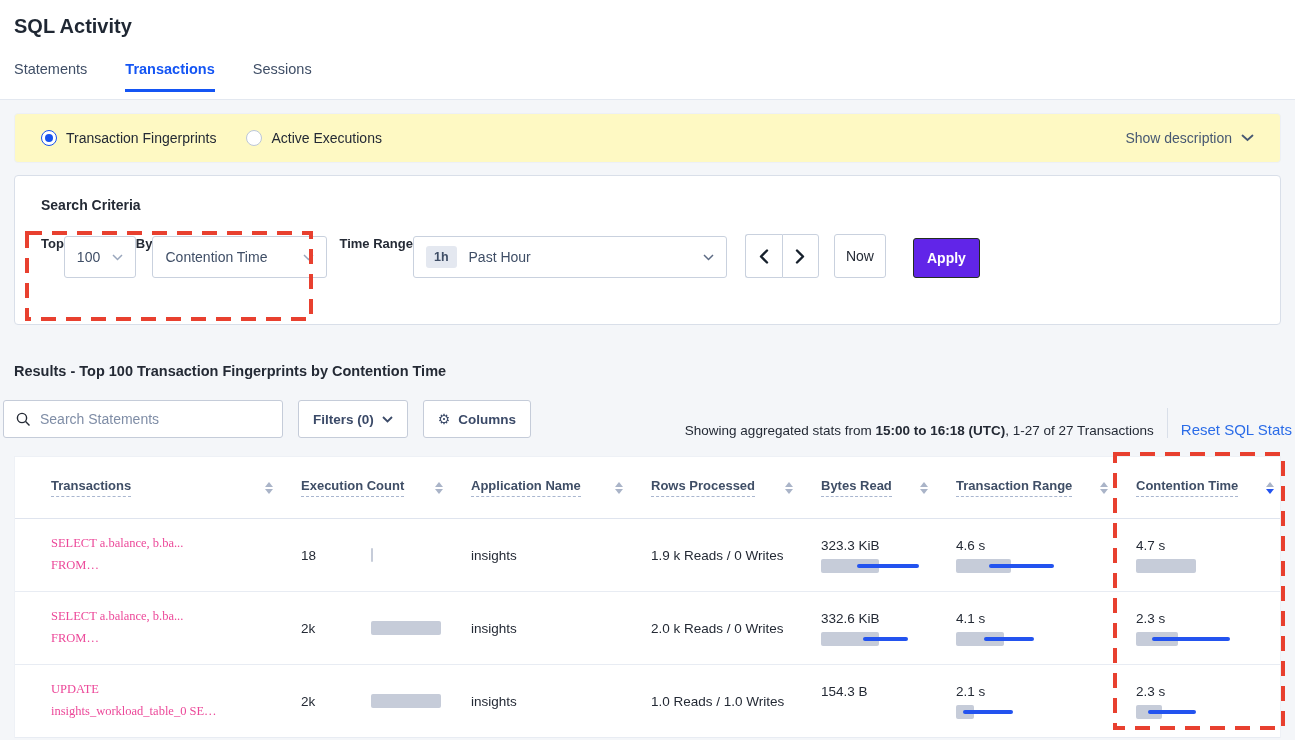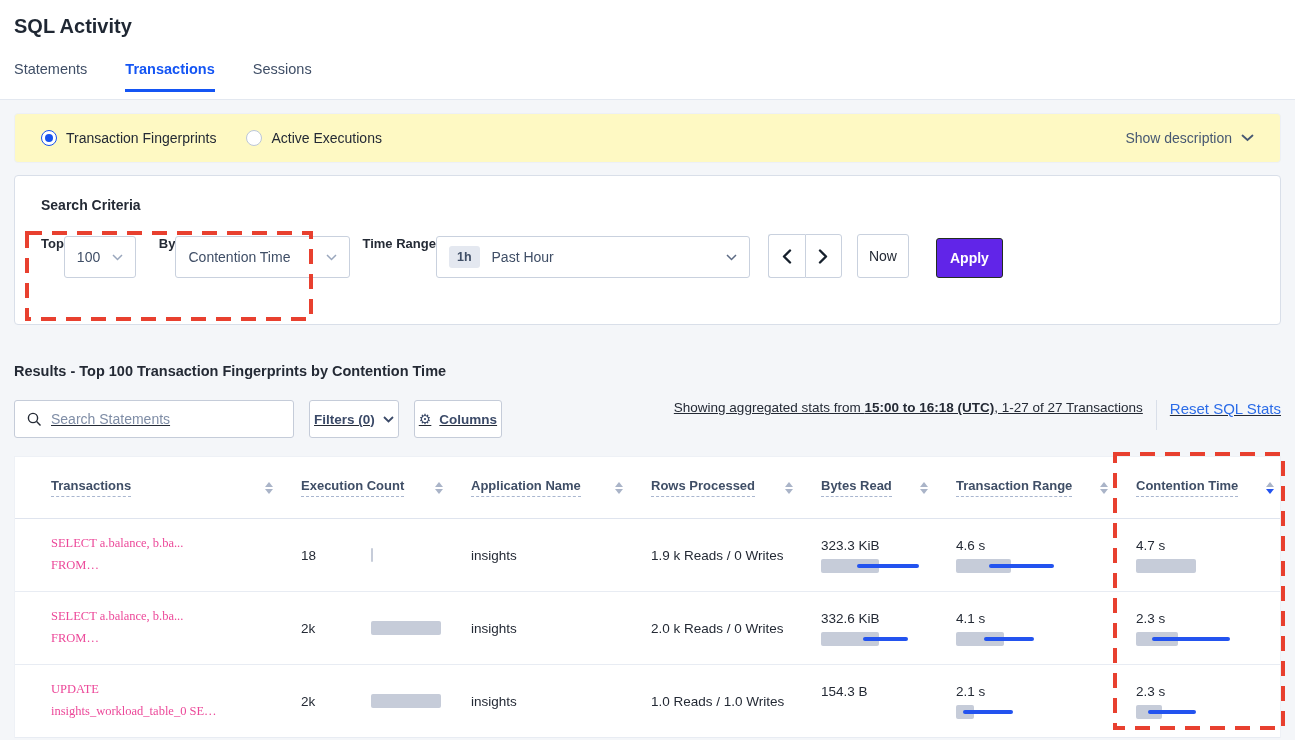--- a/index.html
+++ b/index.html
@@ -31,40 +31,40 @@
   .crit-title { font-size:14px; font-weight:700; color:#242a35; }
   .crit-row { display:flex; margin-top:21px; align-items:flex-end; }
   .field { display:flex; flex-direction:row; }
   .field-label { font-size:13px; font-weight:700; color:#242a35; margin-bottom:7px; }
   .select { height:42px; border:1px solid #c9d1de; border-radius:3px; background:#fff;
             display:flex; align-items:center; padding:0 12px; font-size:14px; color:#3f4e66; cursor:pointer; }
   .select .val { flex:1; }
   .sel-top { width:72px; }
   .sel-by { width:175px; }
   .sel-time { width:314px; }
-  .gap-by { margin-left:23px; }
+  .gap-by { }
   .gap-time { margin-left:12px; }
   .badge-1h { background:#e4e8f0; color:#3f4e66; font-weight:700; font-size:12.5px; border-radius:3px; padding:4px 8px; margin-right:12px; }
   .nav-group { display:flex; margin-left:18px; }
   .nav-btn { width:37px; height:44px; background:#fff; border:1px solid #c9d1de; display:flex; align-items:center; justify-content:center; cursor:pointer; }
   .nav-btn.prev { border-radius:3px 0 0 3px; border-right:none; }
   .nav-btn.next { border-radius:0 3px 3px 0; }
   .now-btn { margin-left:15px; width:52px; height:44px; background:#fff; border:1px solid #c9d1de; border-radius:3px;
              font-size:14px; color:#242a35; display:flex; align-items:center; justify-content:center; cursor:pointer; }
   .apply-btn { margin-left:27px; width:67px; height:40px; background:#6125e8; border:1px solid #232d21; border-radius:3px;
                color:#fff; font-size:14px; font-weight:700; display:flex; align-items:center; justify-content:center; cursor:pointer; }
   
   .results-heading { margin:38px 14px 0; font-size:14.5px; font-weight:700; color:#242a35; }
-  .toolbar { margin:21px 14px 0; display:flex; align-items:flex-start;text-decoration:underline; }
+  .toolbar { margin:21px 3px 0; display:flex; align-items:flex-end; }
   .search-box { width:280px; height:38px; background:#fff; border:1px solid #c5ccd9; border-radius:3px;
                 display:flex; align-items:center; padding:0 12px; gap:9px; }
   .search-box input { border:none; outline:none; flex:1; font-size:14px; color:#242a35; font-family:"Liberation Sans", sans-serif; }
   .search-box input::placeholder { color:#7f8da6; }
   .tool-btn { margin-left:15px; height:38px; background:#fff; border:1px solid #c5ccd9; border-radius:3px;
-              display:flex; align-items:center; gap:8px; padding:0 4px; font-size:13.5px; font-weight:700; color:#3b4a68; cursor:pointer; }
+              display:flex; align-items:center; gap:8px; padding:0 14px; font-size:13.5px; font-weight:700; color:#3b4a68; cursor:pointer; }
   .gear { font-family:"DejaVu Sans", sans-serif; font-size:14px; color:#3b4a68; }
   .showing { margin-left:auto; font-size:13.5px; color:#242a35; white-space:nowrap; }
   .showing b { font-weight:700; }
   .vdiv { width:1px; height:30px; background:#d9dfe9; margin:0 13px; }
   .reset-link { font-size:15px; color:#2b6ce8; cursor:pointer; white-space:nowrap; }
   
   .table-card { margin:18px 14px 0; background:#fff; border:1px solid #eef1f6; border-bottom:none; }
   .tgrid { display:grid; grid-template-columns:250px 170px 180px 170px 135px 180px 1fr; padding-left:36px; align-items:center; }
   .thead { height:62px; border-bottom:1px solid #dfe4ee; }
   .th { display:flex; align-items:center; justify-content:space-between; padding-right:28px; }

